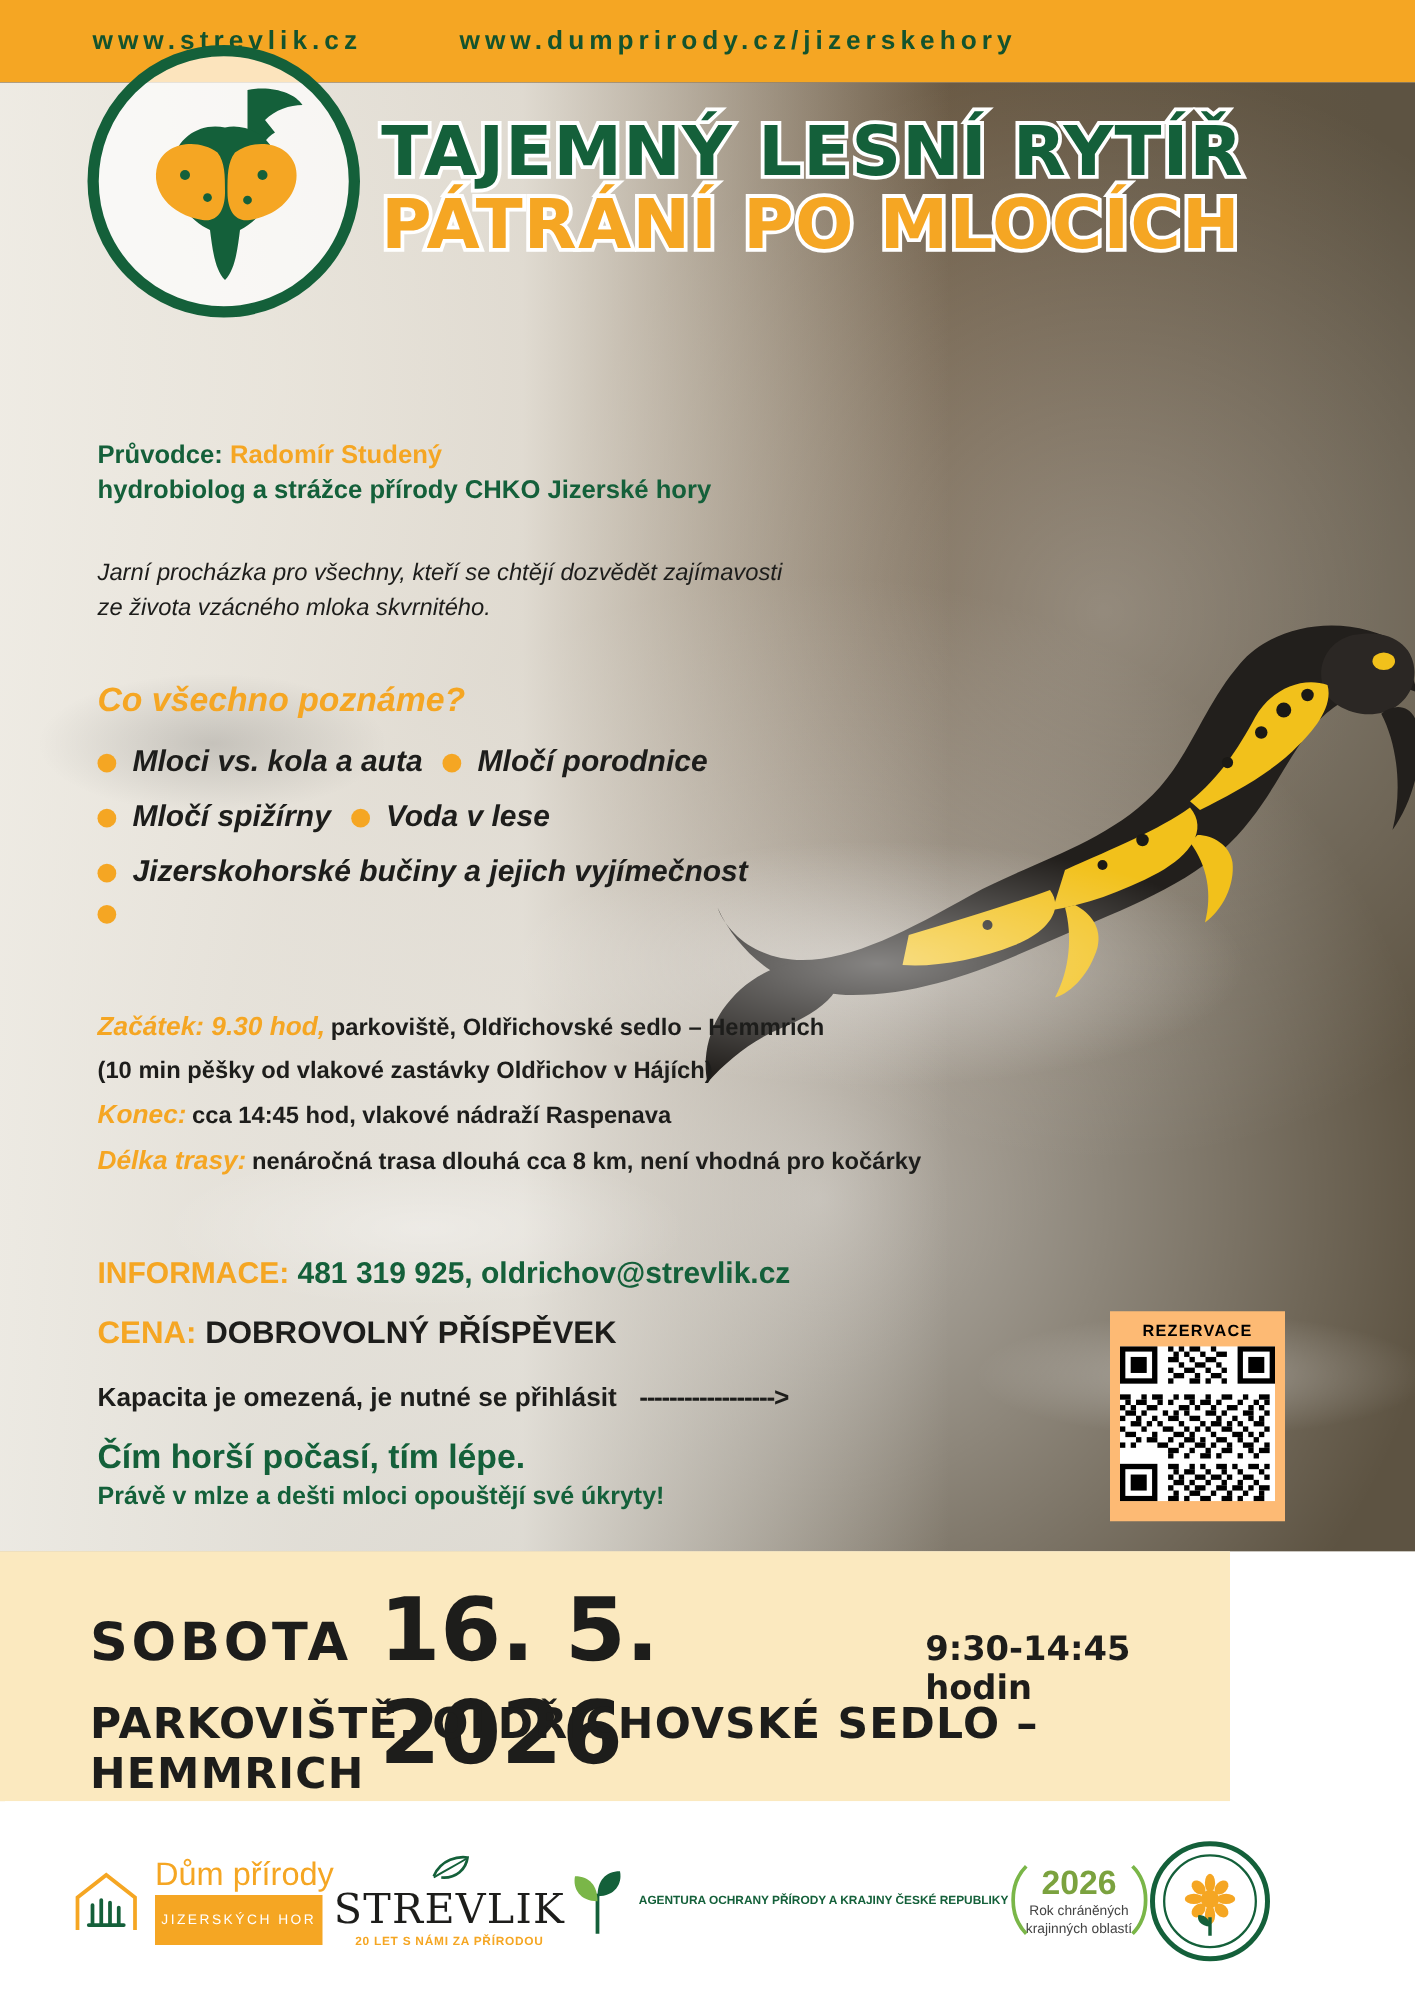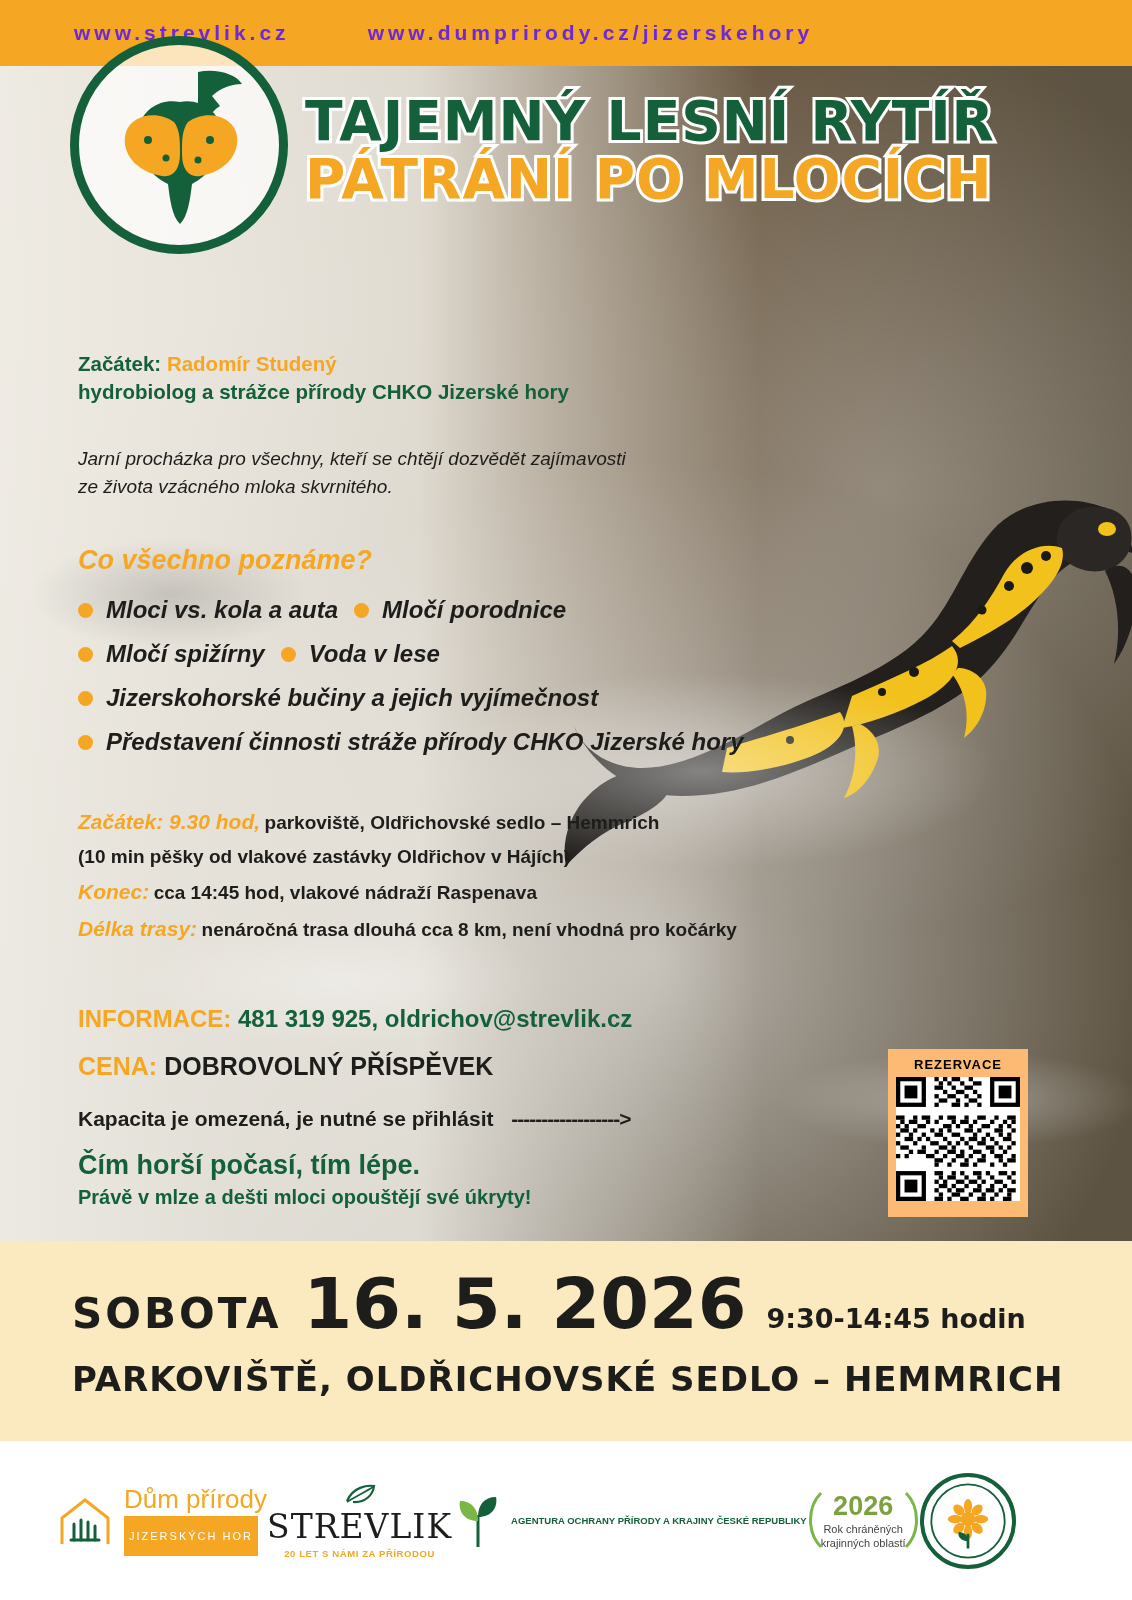--- a/index.html
+++ b/index.html
@@ -15,21 +15,21 @@
     background: #ffffff;
   }
 
   
   .topbar {
     position: absolute; left: 0; top: 0; width: 1132px; height: 66px;
     background: #f5a623;
     display: flex; align-items: center;
   }
   .topbar .url {
-    color: #6d28d9;
+    color: #14532d;
     font-weight: bold;
     font-size: 21px;
     letter-spacing: 4px;
   }
   .topbar .url1 { margin-left: 74px; }
   .topbar .url2 { margin-left: 78px; }
 
   
   .photo {
     position: absolute; left: 0; top: 66px; width: 1132px; height: 1175px;
@@ -147,21 +147,21 @@
   
   .qrbox {
     position: absolute; left: 888px; top: 1049px; width: 140px; height: 168px;
     background: #fdba74; padding: 8px 8px 16px 8px; text-align: center;
   }
   .qrbox .lbl { font-size: 13px; font-weight: bold; letter-spacing: 1px; color: #000; margin-bottom: 5px; }
   .qr { width: 124px; height: 124px; }
 
   
   .band {
-    position: absolute; left: 0; top: 1241px; width: 1132px; height: 200px;
+    position: absolute; left: 0; top: 1241px; width: 984px; height: 200px;
     background: #fbe9bf;
   }
   .band .l1 { position: absolute; left: 72px; top: 22px; display: flex; align-items: baseline; }
   .band .sobota {
     font-family: "DejaVu Sans", sans-serif; font-weight: bold; font-size: 42px;
     letter-spacing: 3px; color: #1d1d1b;
   }
   .band .date {
     font-family: "DejaVu Sans", sans-serif; font-weight: bold; font-size: 70px;
     color: #1d1d1b; margin-left: 22px; letter-spacing: 0px;
@@ -256,21 +256,21 @@
     </svg>
   </div>
 
   <div class="headline">
     <div class="l1">TAJEMNÝ LESNÍ RYTÍŘ</div>
     <div class="l2">PÁTRÁNÍ PO MLOCÍCH</div>
   </div>
 
   <div class="guide">
     <div class="row1">
-      <span>Začátek:</span>
+      <span>Průvodce:</span>
       <span class="name">Radomír Studený</span>
     </div>
     <div class="row2">hydrobiolog a strážce přírody CHKO Jizerské hory</div>
   </div>
 
   <div class="intro">Jarní procházka pro všechny, kteří se chtějí dozvědět zajímavosti ze života vzácného mloka skvrnitého.</div>
 
   <div class="q">Co všechno poznáme?</div>
 
   <div class="bullets">
@@ -285,21 +285,20 @@
       <span class="btxt">Mločí spižírny</span>
       <span class="bul mid"></span>
       <span class="btxt">Voda v lese</span>
     </div>
     <div class="brow">
       <span class="bul"></span>
       <span class="btxt">Jizerskohorské bučiny a jejich vyjímečnost</span>
     </div>
     <div class="brow">
       <span class="bul"></span>
-      <span class="btxt">Představení činnosti stráže přírody CHKO Jizerské hory</span>
     </div>
   </div>
 
   <div class="sched">
     <div class="line">
       <span class="lab">Začátek: 9.30 hod,</span>
       <span class="val">parkoviště, Oldřichovské sedlo – Hemmrich</span>
     </div>
     <div class="line">
       <span class="sub">(10 min pěšky od vlakové zastávky Oldřichov v Hájích)</span>

